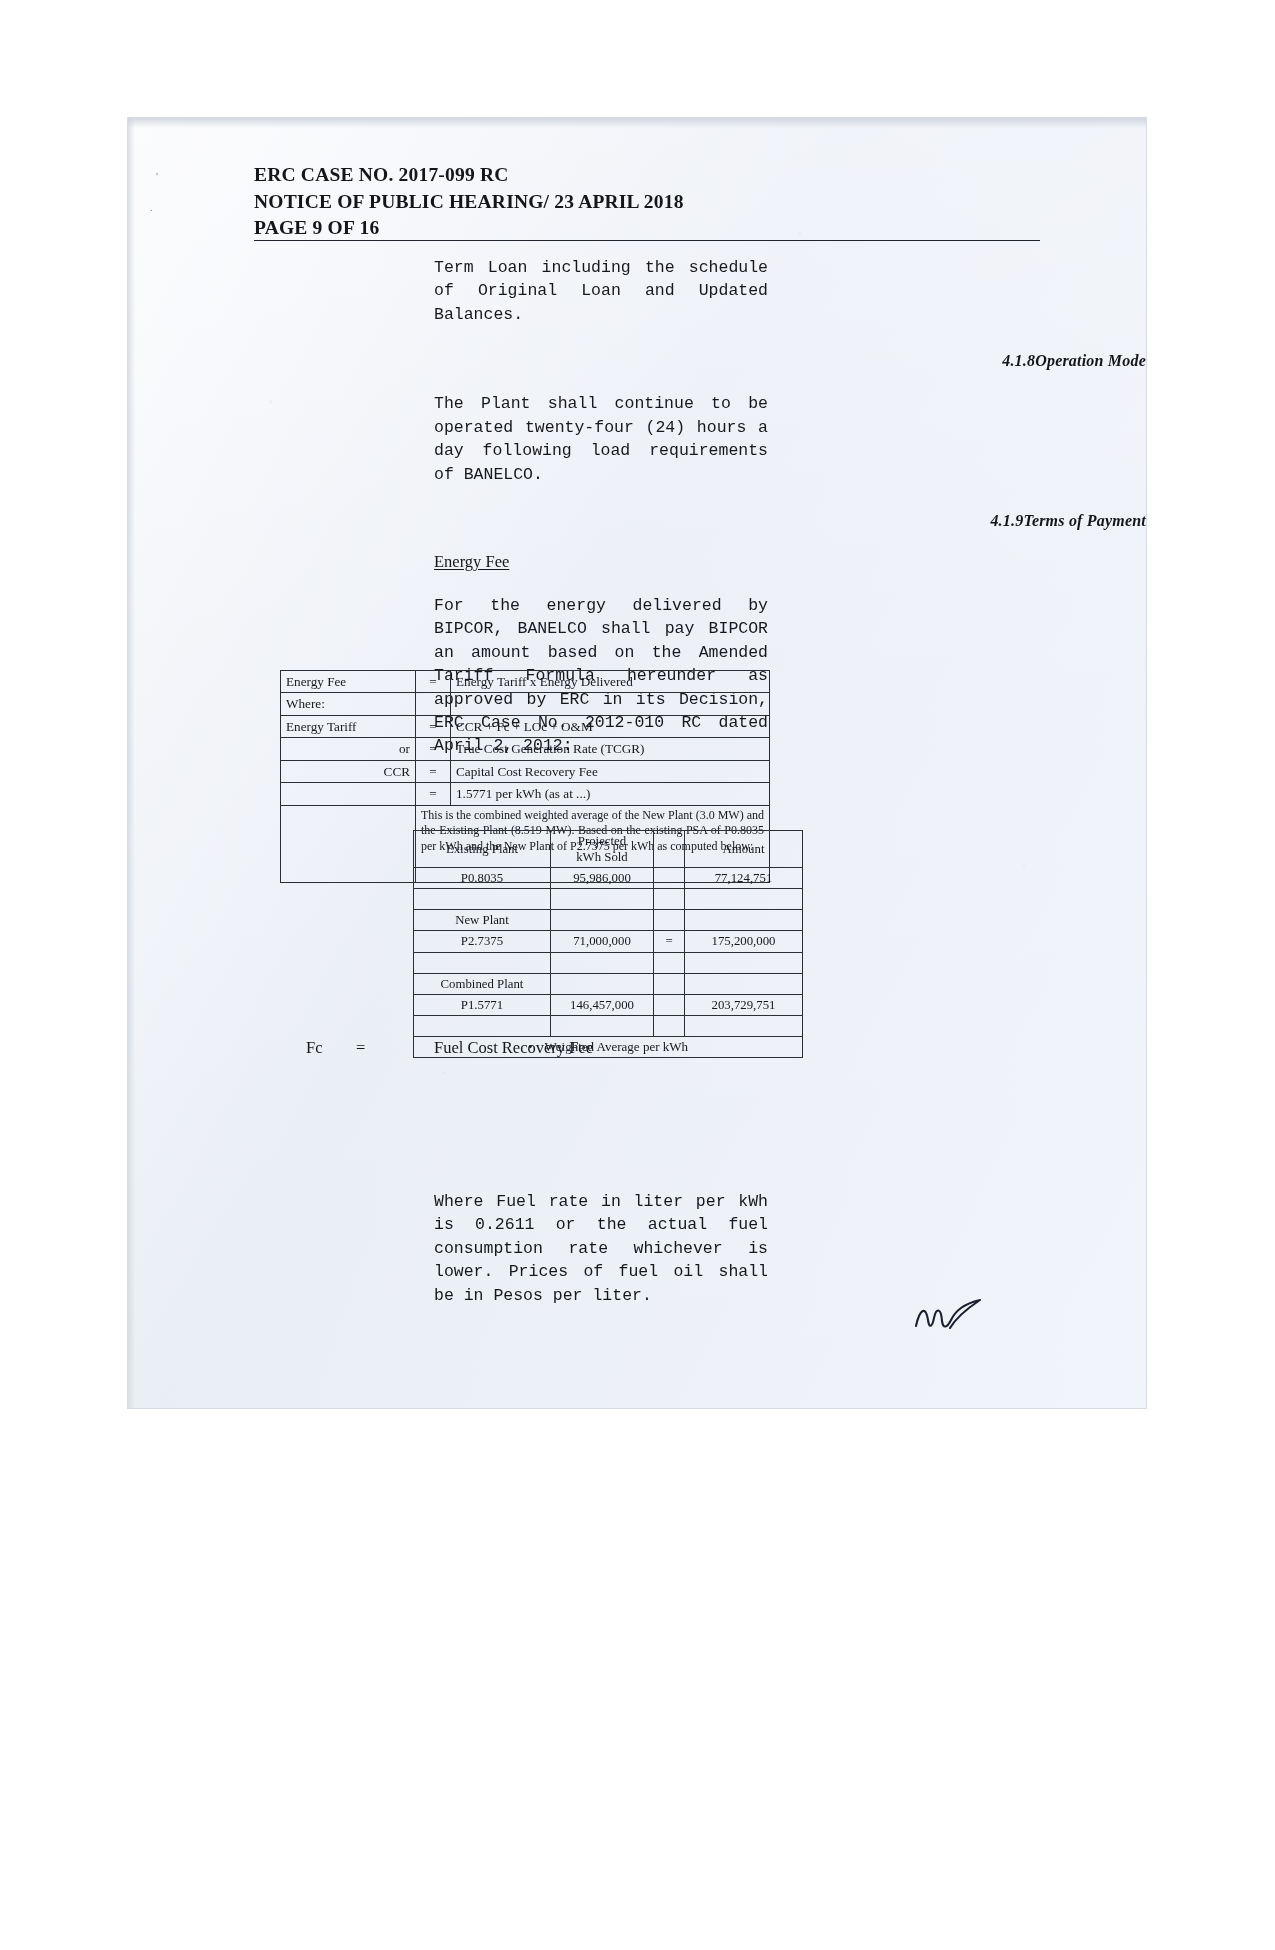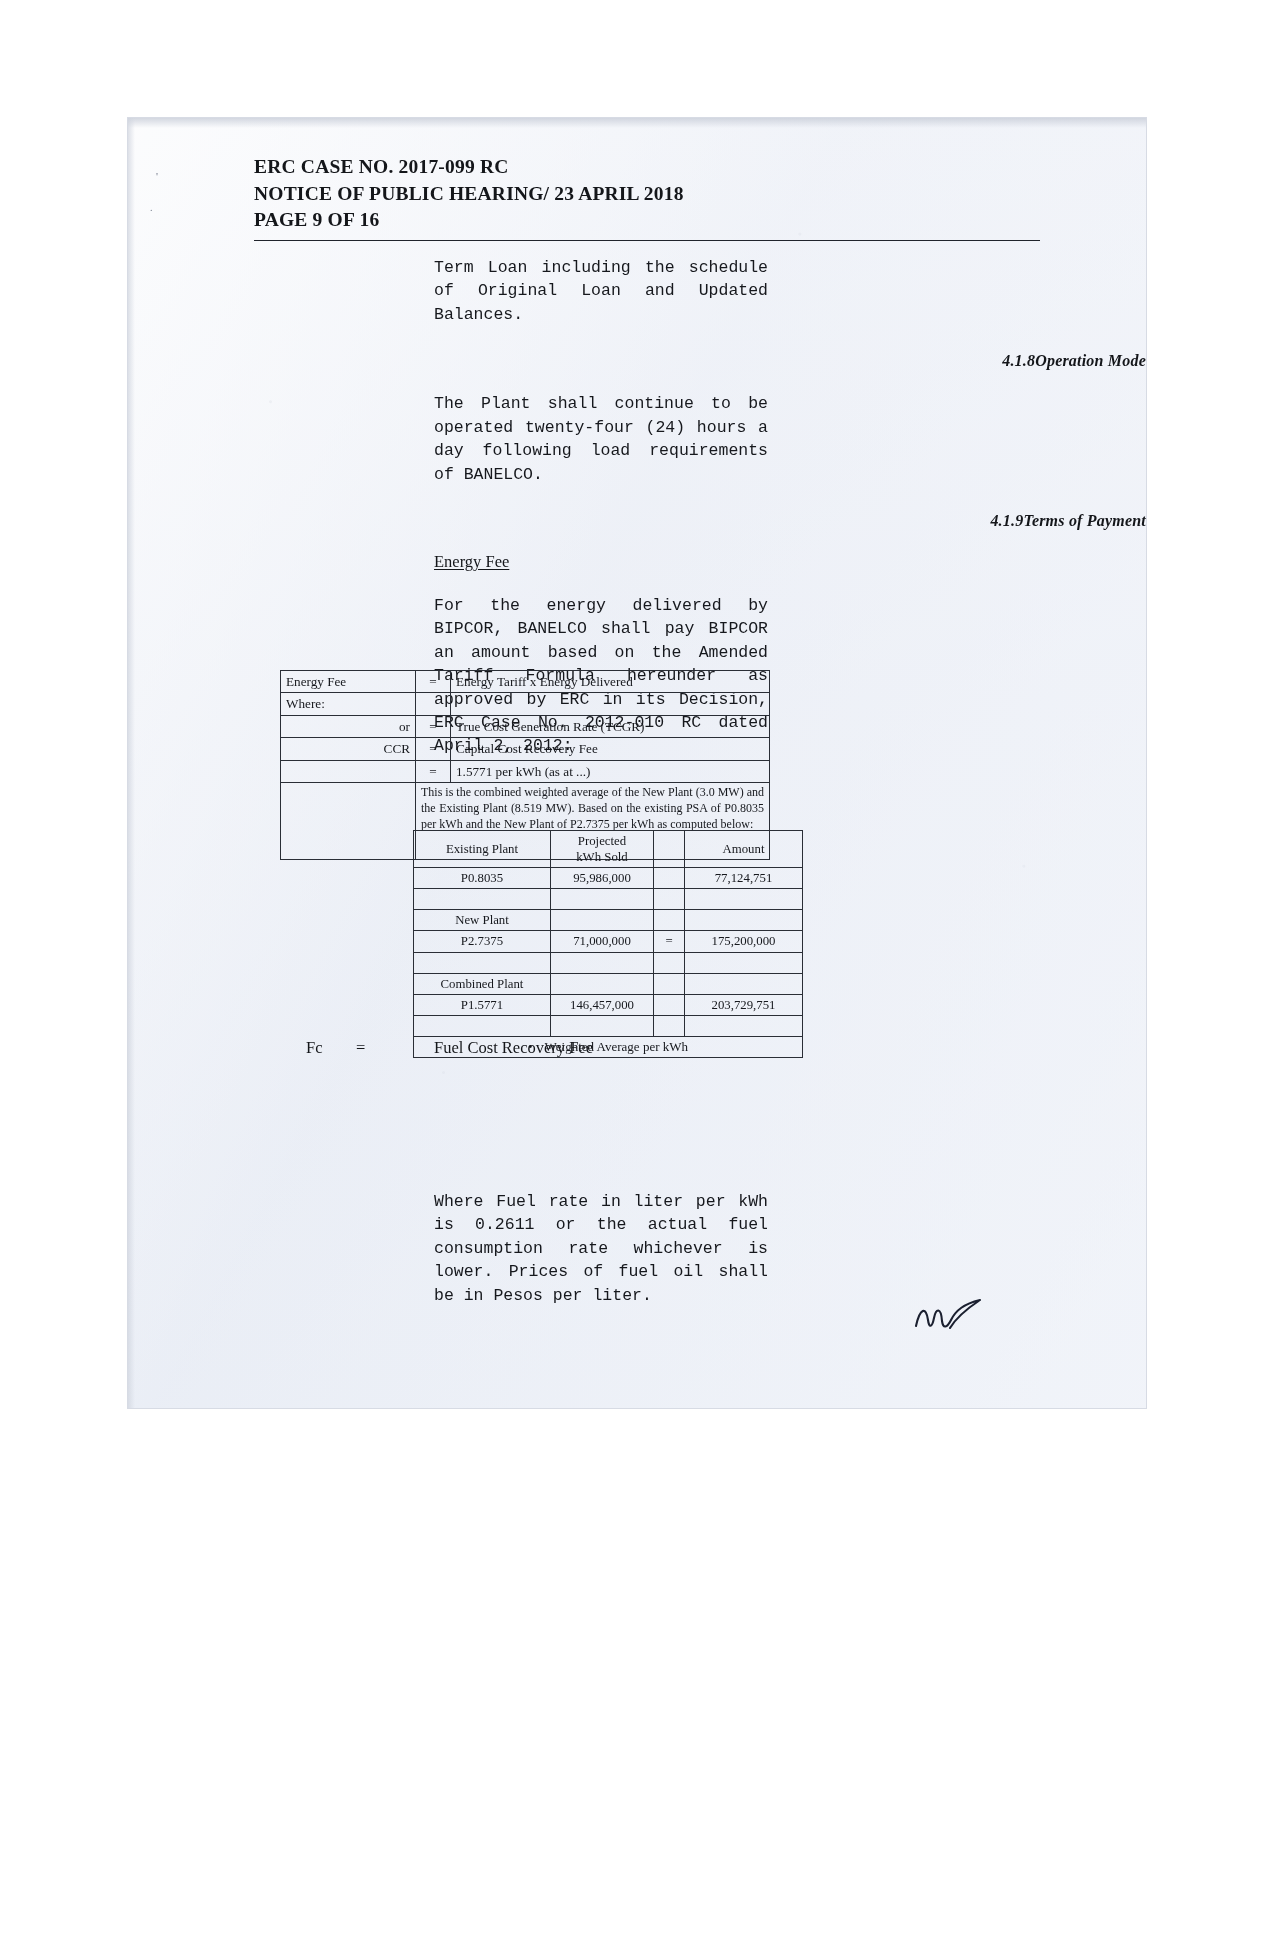--- a/index.html
+++ b/index.html
@@ -37,21 +37,21 @@
   }
   .page-body{
     position:absolute;
     left:0;top:0;right:0;bottom:0;
     color:#14161a;
   }
 
   
   .doc-header{
     position:absolute;
-    left:126px; top:36px;
+    left:126px; top:44px;
     width:660px;
   }
   .doc-header .hline{
     font-weight:bold;
     font-size:19.5px;
     letter-spacing:.2px;
     line-height:1.36;
     white-space:nowrap;
   }
   .header-rule{
@@ -240,20 +240,25 @@
               <td class="c-label">Energy Fee</td>
               <td class="c-eq">=</td>
               <td class="c-val">Energy Tariff x Energy Delivered</td>
             </tr>
             <tr>
               <td class="c-label">Where:</td>
               <td class="c-eq"></td>
               <td class="c-val"></td>
             </tr>
             <tr>
+              <td class="c-label">Energy Tariff</td>
+              <td class="c-eq">=</td>
+              <td class="c-val">CCR  + Fc + LOc + O&amp;M</td>
+            </tr>
+            <tr>
               <td class="c-label ralign">or</td>
               <td class="c-eq">=</td>
               <td class="c-val">True Cost Generation Rate (TCGR)</td>
             </tr>
             <tr>
               <td class="c-label ralign">CCR</td>
               <td class="c-eq">=</td>
               <td class="c-val">Capital Cost Recovery Fee</td>
             </tr>
             <tr>

